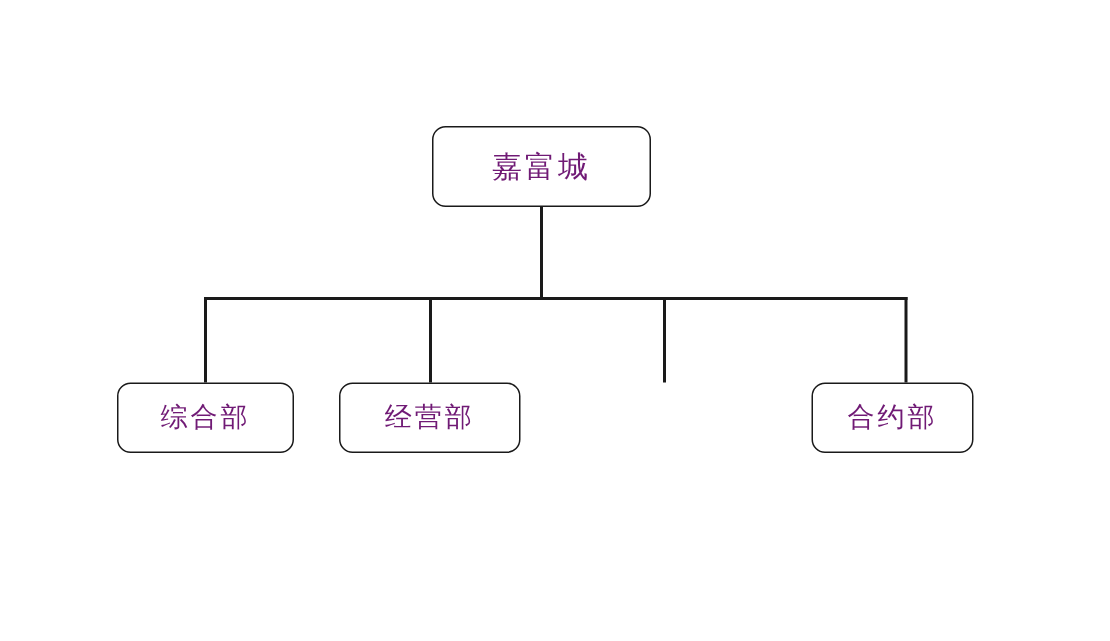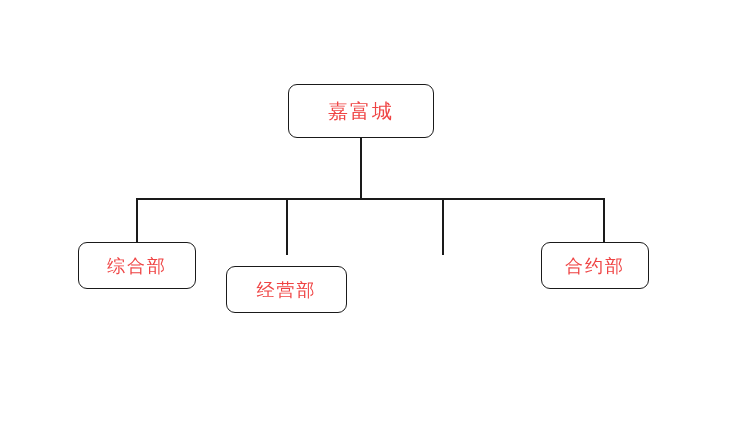--- a/index.html
+++ b/index.html
@@ -22,43 +22,43 @@
     box-sizing: border-box;
     background: #ffffff;
     border: 1.6px solid #1a1a1a;
     border-radius: 9px;
     display: flex;
     align-items: center;
     justify-content: center;
   }
   .node-label {
     font-family: "DejaVu Serif", "Liberation Serif", serif;
-    color: #ef4444;
+    color: #701a75;
     letter-spacing: 2px;
     line-height: 1;
     white-space: nowrap;
   }
   .node-root {
     left: 288px;
     top: 84px;
     width: 146px;
     height: 54px;
   }
   .node-root .node-label {
     font-size: 20px;
   }
   .node-child {
-    top: 242px;
+    top: 255px;
     height: 47px;
   }
   .node-child .node-label {
     font-size: 18px;
   }
   .child-0 { left: 78px;  width: 118px; }
-  .child-1 { left: 226px; width: 121px; margin-top: 24px; }
+  .child-1 { left: 226px; width: 121px; }
   .child-2 { left: 387px; width: 113px; }
   .child-3 { left: 541px; width: 108px; }
 
   .connector {
     position: absolute;
     background: #1a1a1a;
   }
   .conn-stem {
     left: 360px;
     top: 138px;

